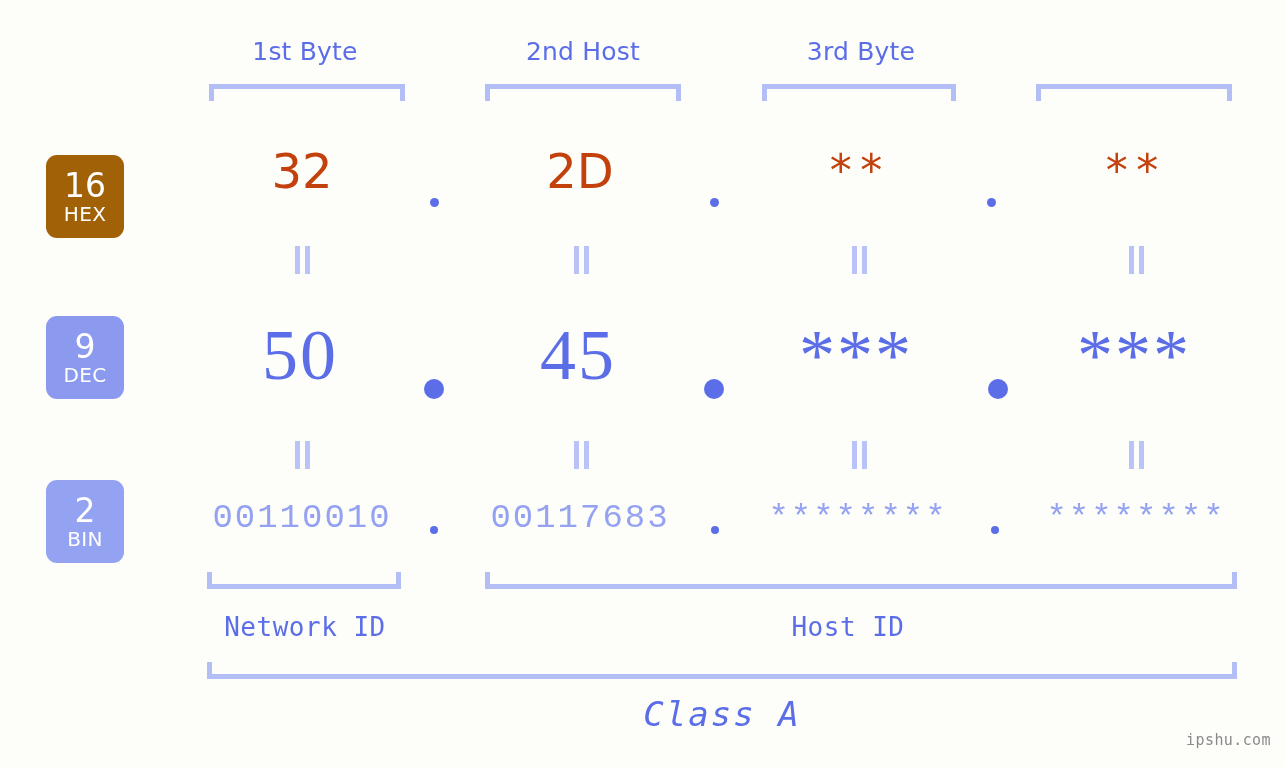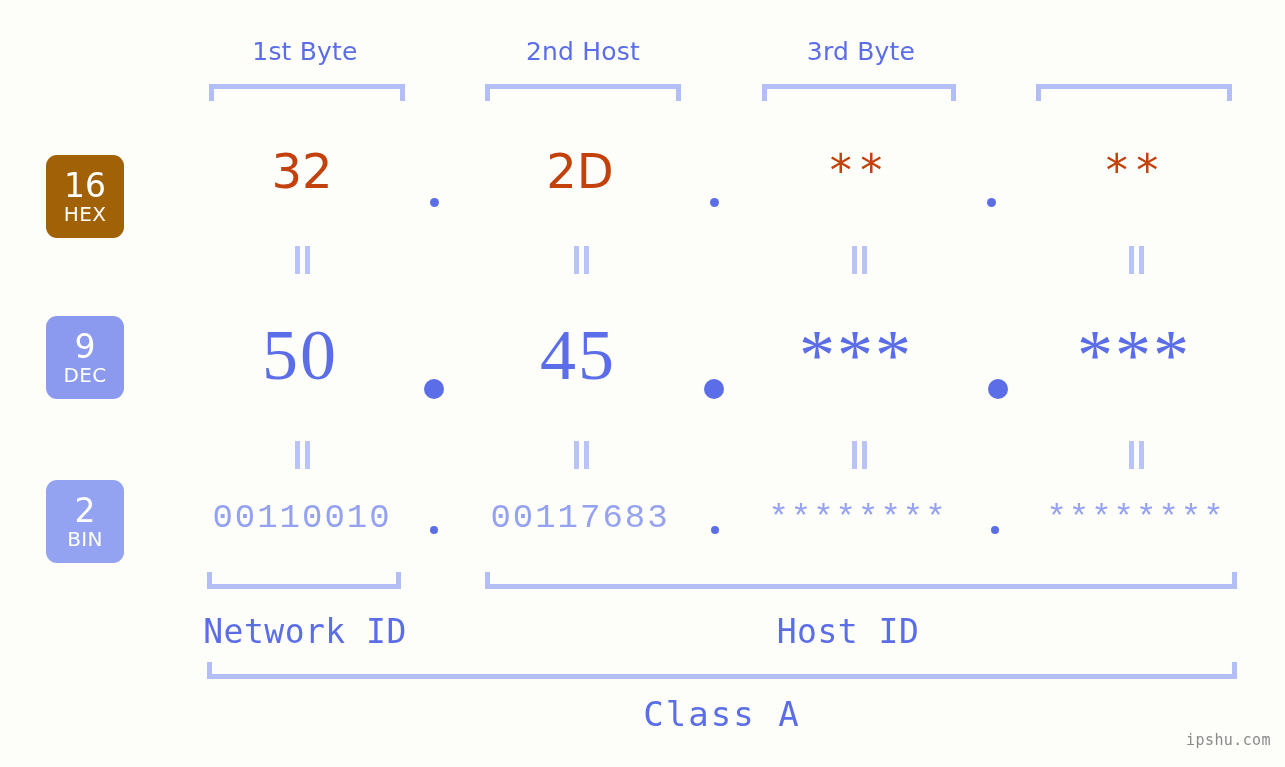--- a/index.html
+++ b/index.html
@@ -162,33 +162,34 @@
     display: block;
   }
   .eqbars i:nth-child(1) { left: 3px; }
   .eqbars i:nth-child(2) { left: 13px; }
 
   
   .section-label {
     position: absolute;
     text-align: center;
     font-family: "DejaVu Sans Mono", monospace;
-    font-size: 33px;
+    font-size: 26px;
     color: #5b6ee8;
     white-space: nowrap;
     letter-spacing: 0.5px;
   }
   .class-label {
     position: absolute;
     text-align: center;
     font-family: "DejaVu Sans Mono", monospace;
     font-size: 34px;
     color: #5b6ee8;
     white-space: nowrap;
     letter-spacing: 2px;
+    font-style: italic;
   }
 
   
   .watermark {
     position: absolute;
     right: 14px;
     bottom: 18px;
     font-family: "DejaVu Sans Mono", monospace;
     font-size: 15px;
     color: #8a8a8a;

